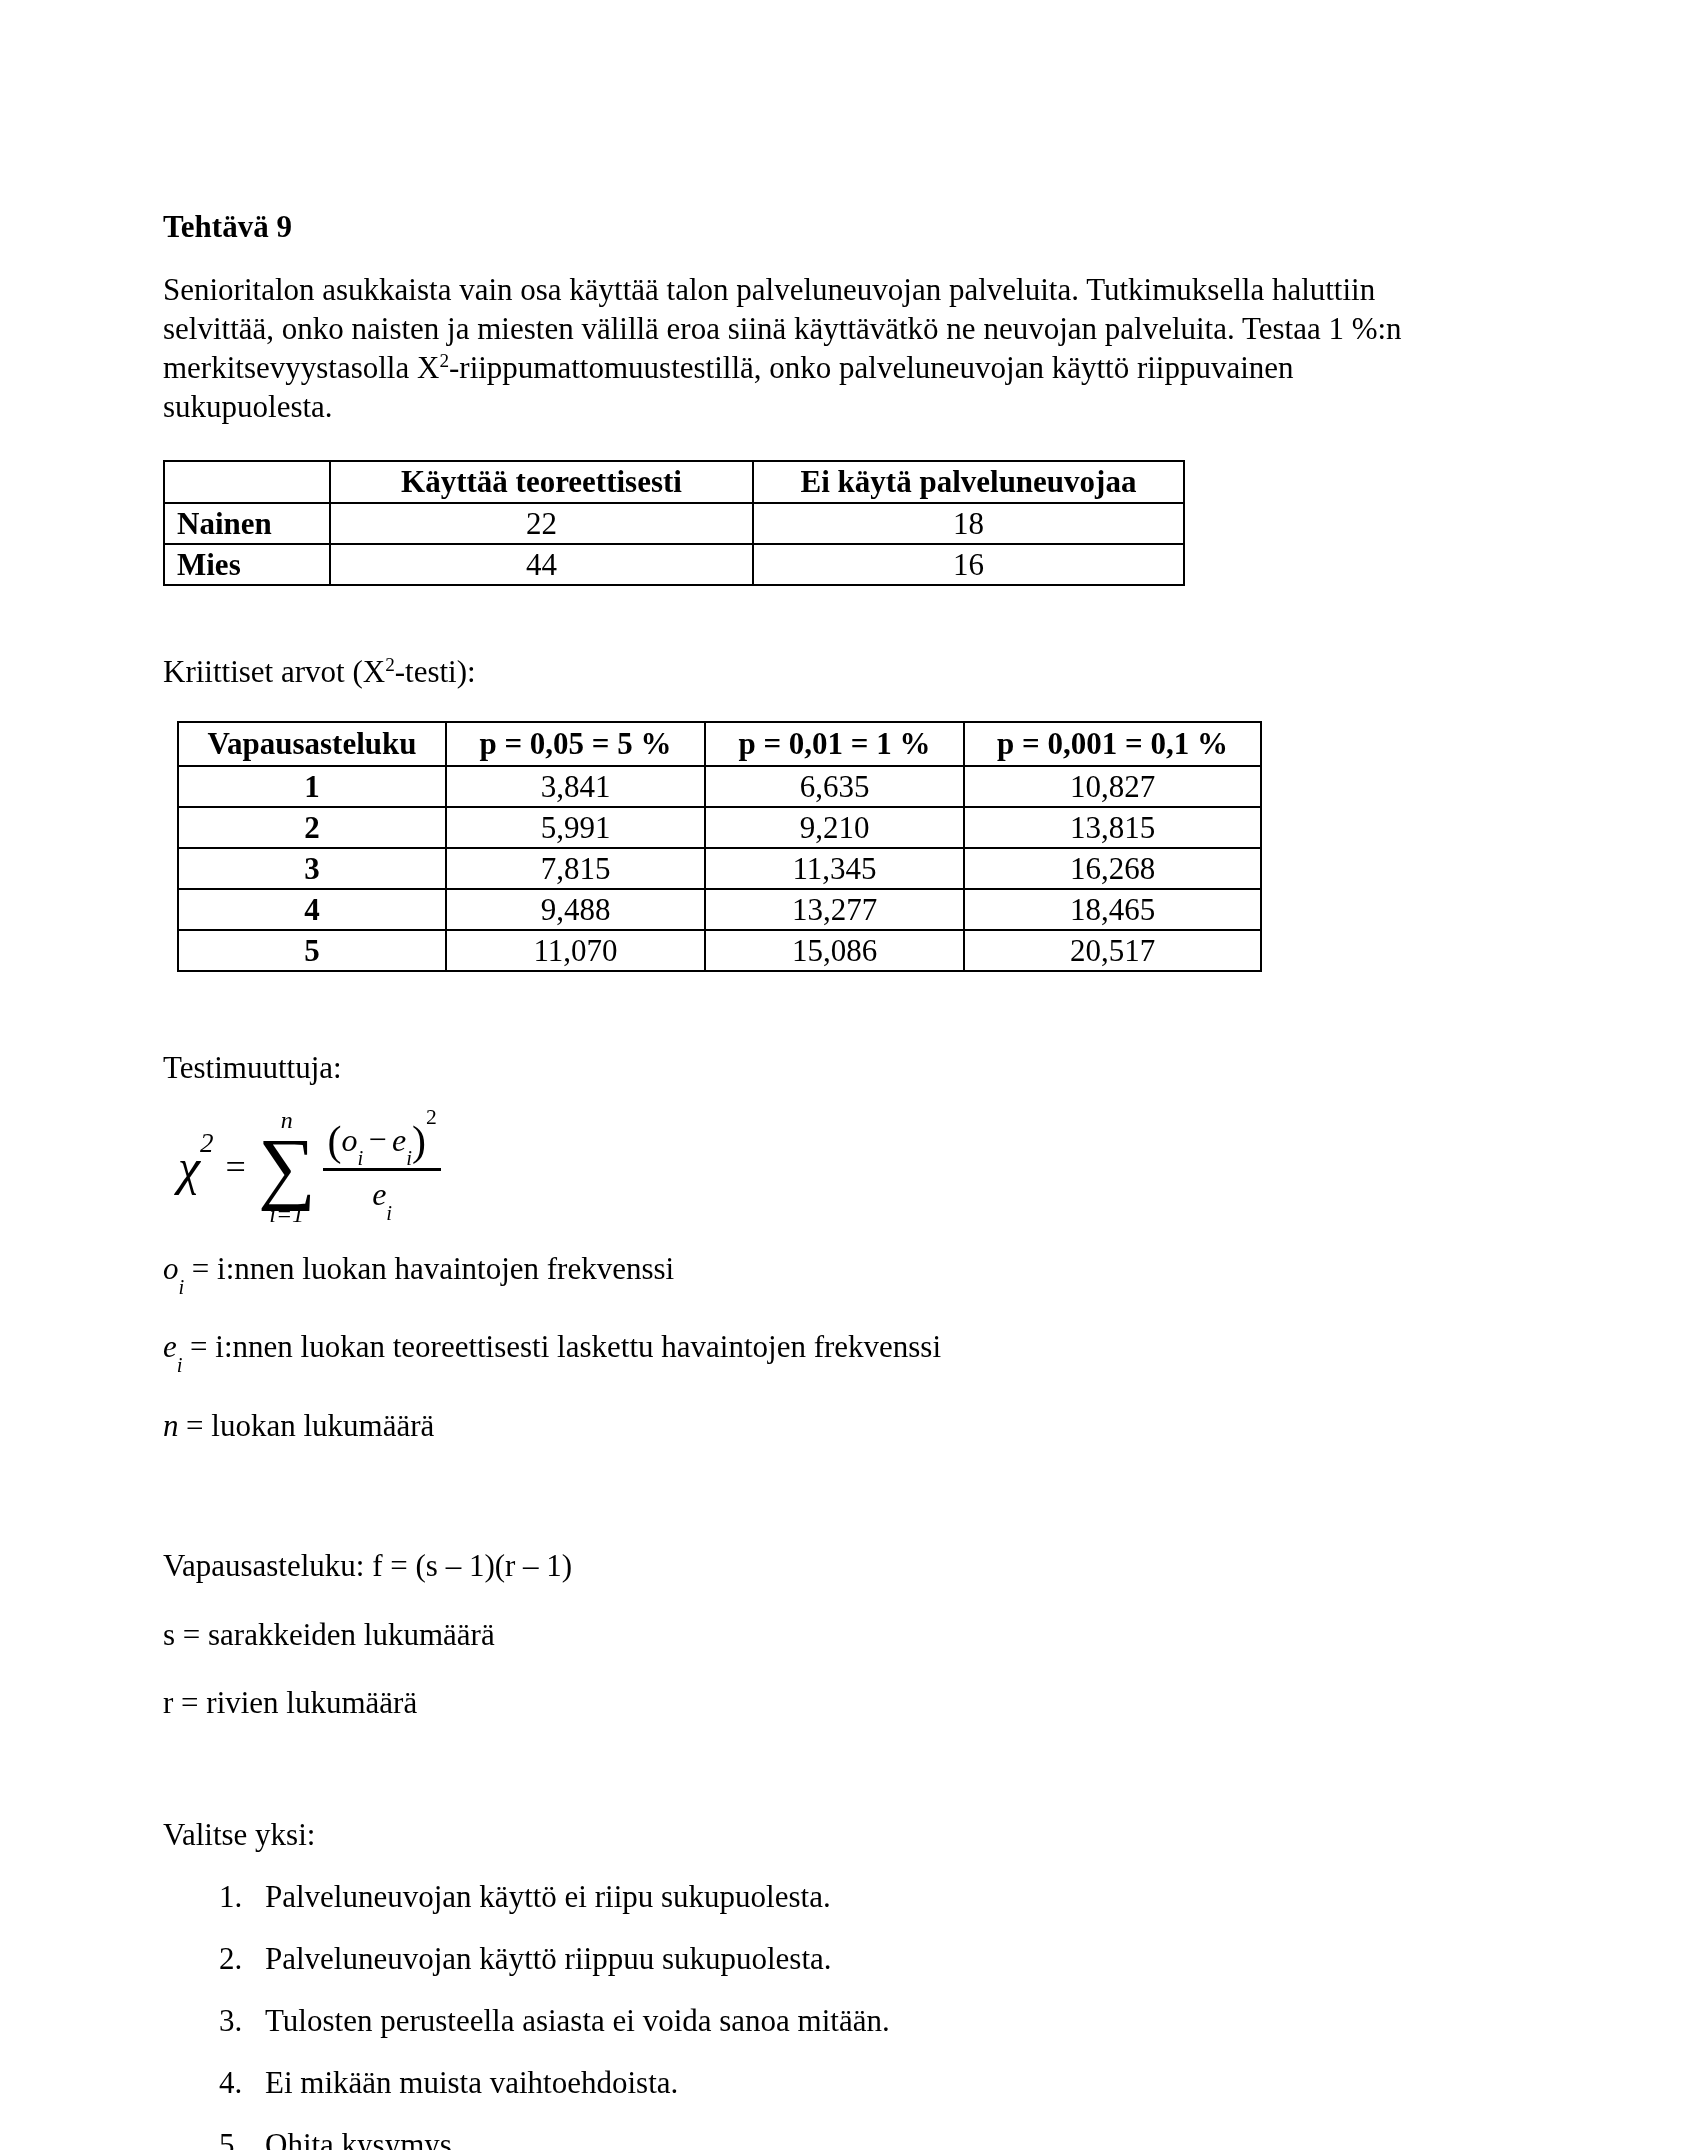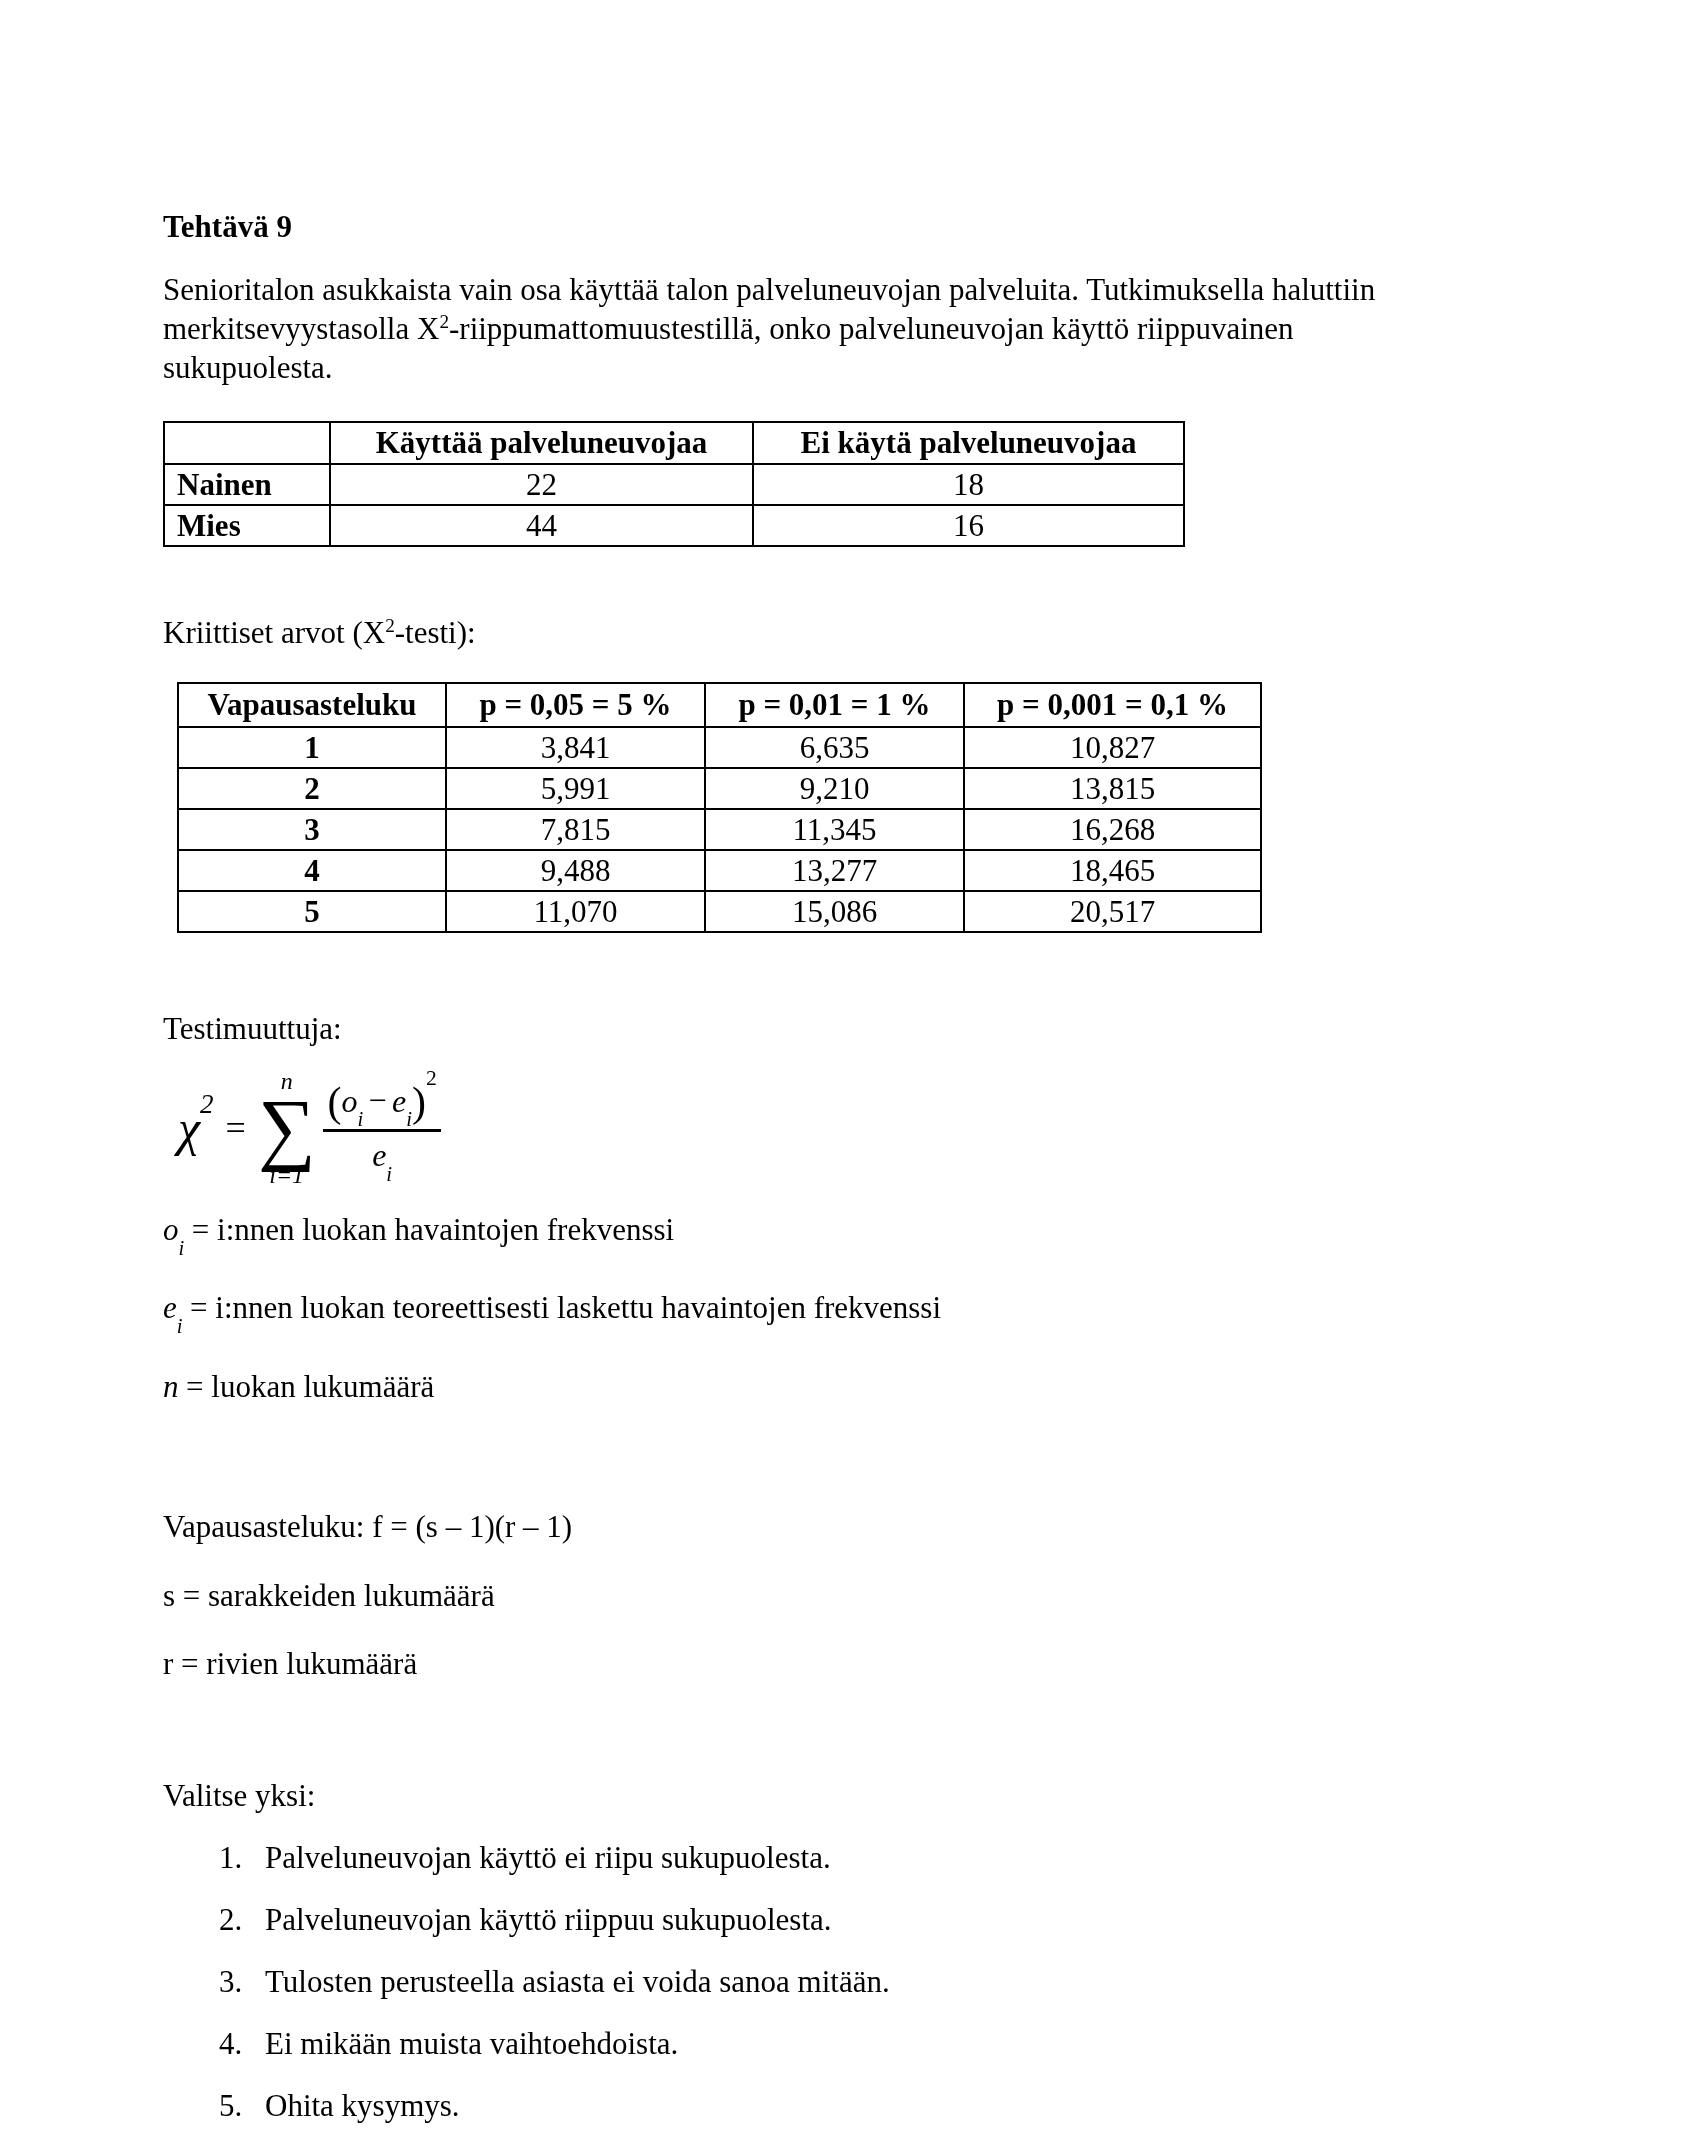--- a/index.html
+++ b/index.html
@@ -80,29 +80,30 @@
 </style>
 </head>
 <body>
 
 <div class="page">
 
   <div class="title">Tehtävä 9</div>
 
   <div class="para">
     <div class="pline">Senioritalon asukkaista vain osa käyttää talon palveluneuvojan palveluita. Tutkimuksella haluttiin</div>
+    <div class="pline">selvittää, onko naisten ja miesten välillä eroa siinä käyttävätkö ne neuvojan palveluita. Testaa 1 %:n</div>
     <div class="pline"><span>merkitsevyystasolla X</span><span class="sup">2</span><span>-riippumattomuustestillä, onko palveluneuvojan käyttö riippuvainen</span></div>
     <div class="pline">sukupuolesta.</div>
   </div>
 
   <table class="t1">
     <tbody>
         <tr class="hrow">
       <th class="c0"></th>
-      <th class="c1">Käyttää palveluneuvojaa</th>
+      <th class="c1">Käyttää teoreettisesti</th>
       <th class="c2">Ei käytä palveluneuvojaa</th>
     </tr>
     <tr class="drow">
       <th class="c0 rowlabel">Nainen</th>
       <td class="c1">22</td>
       <td class="c2">18</td>
     </tr>
     <tr class="drow">
       <th class="c0 rowlabel">Mies</th>
       <td class="c1">44</td>

